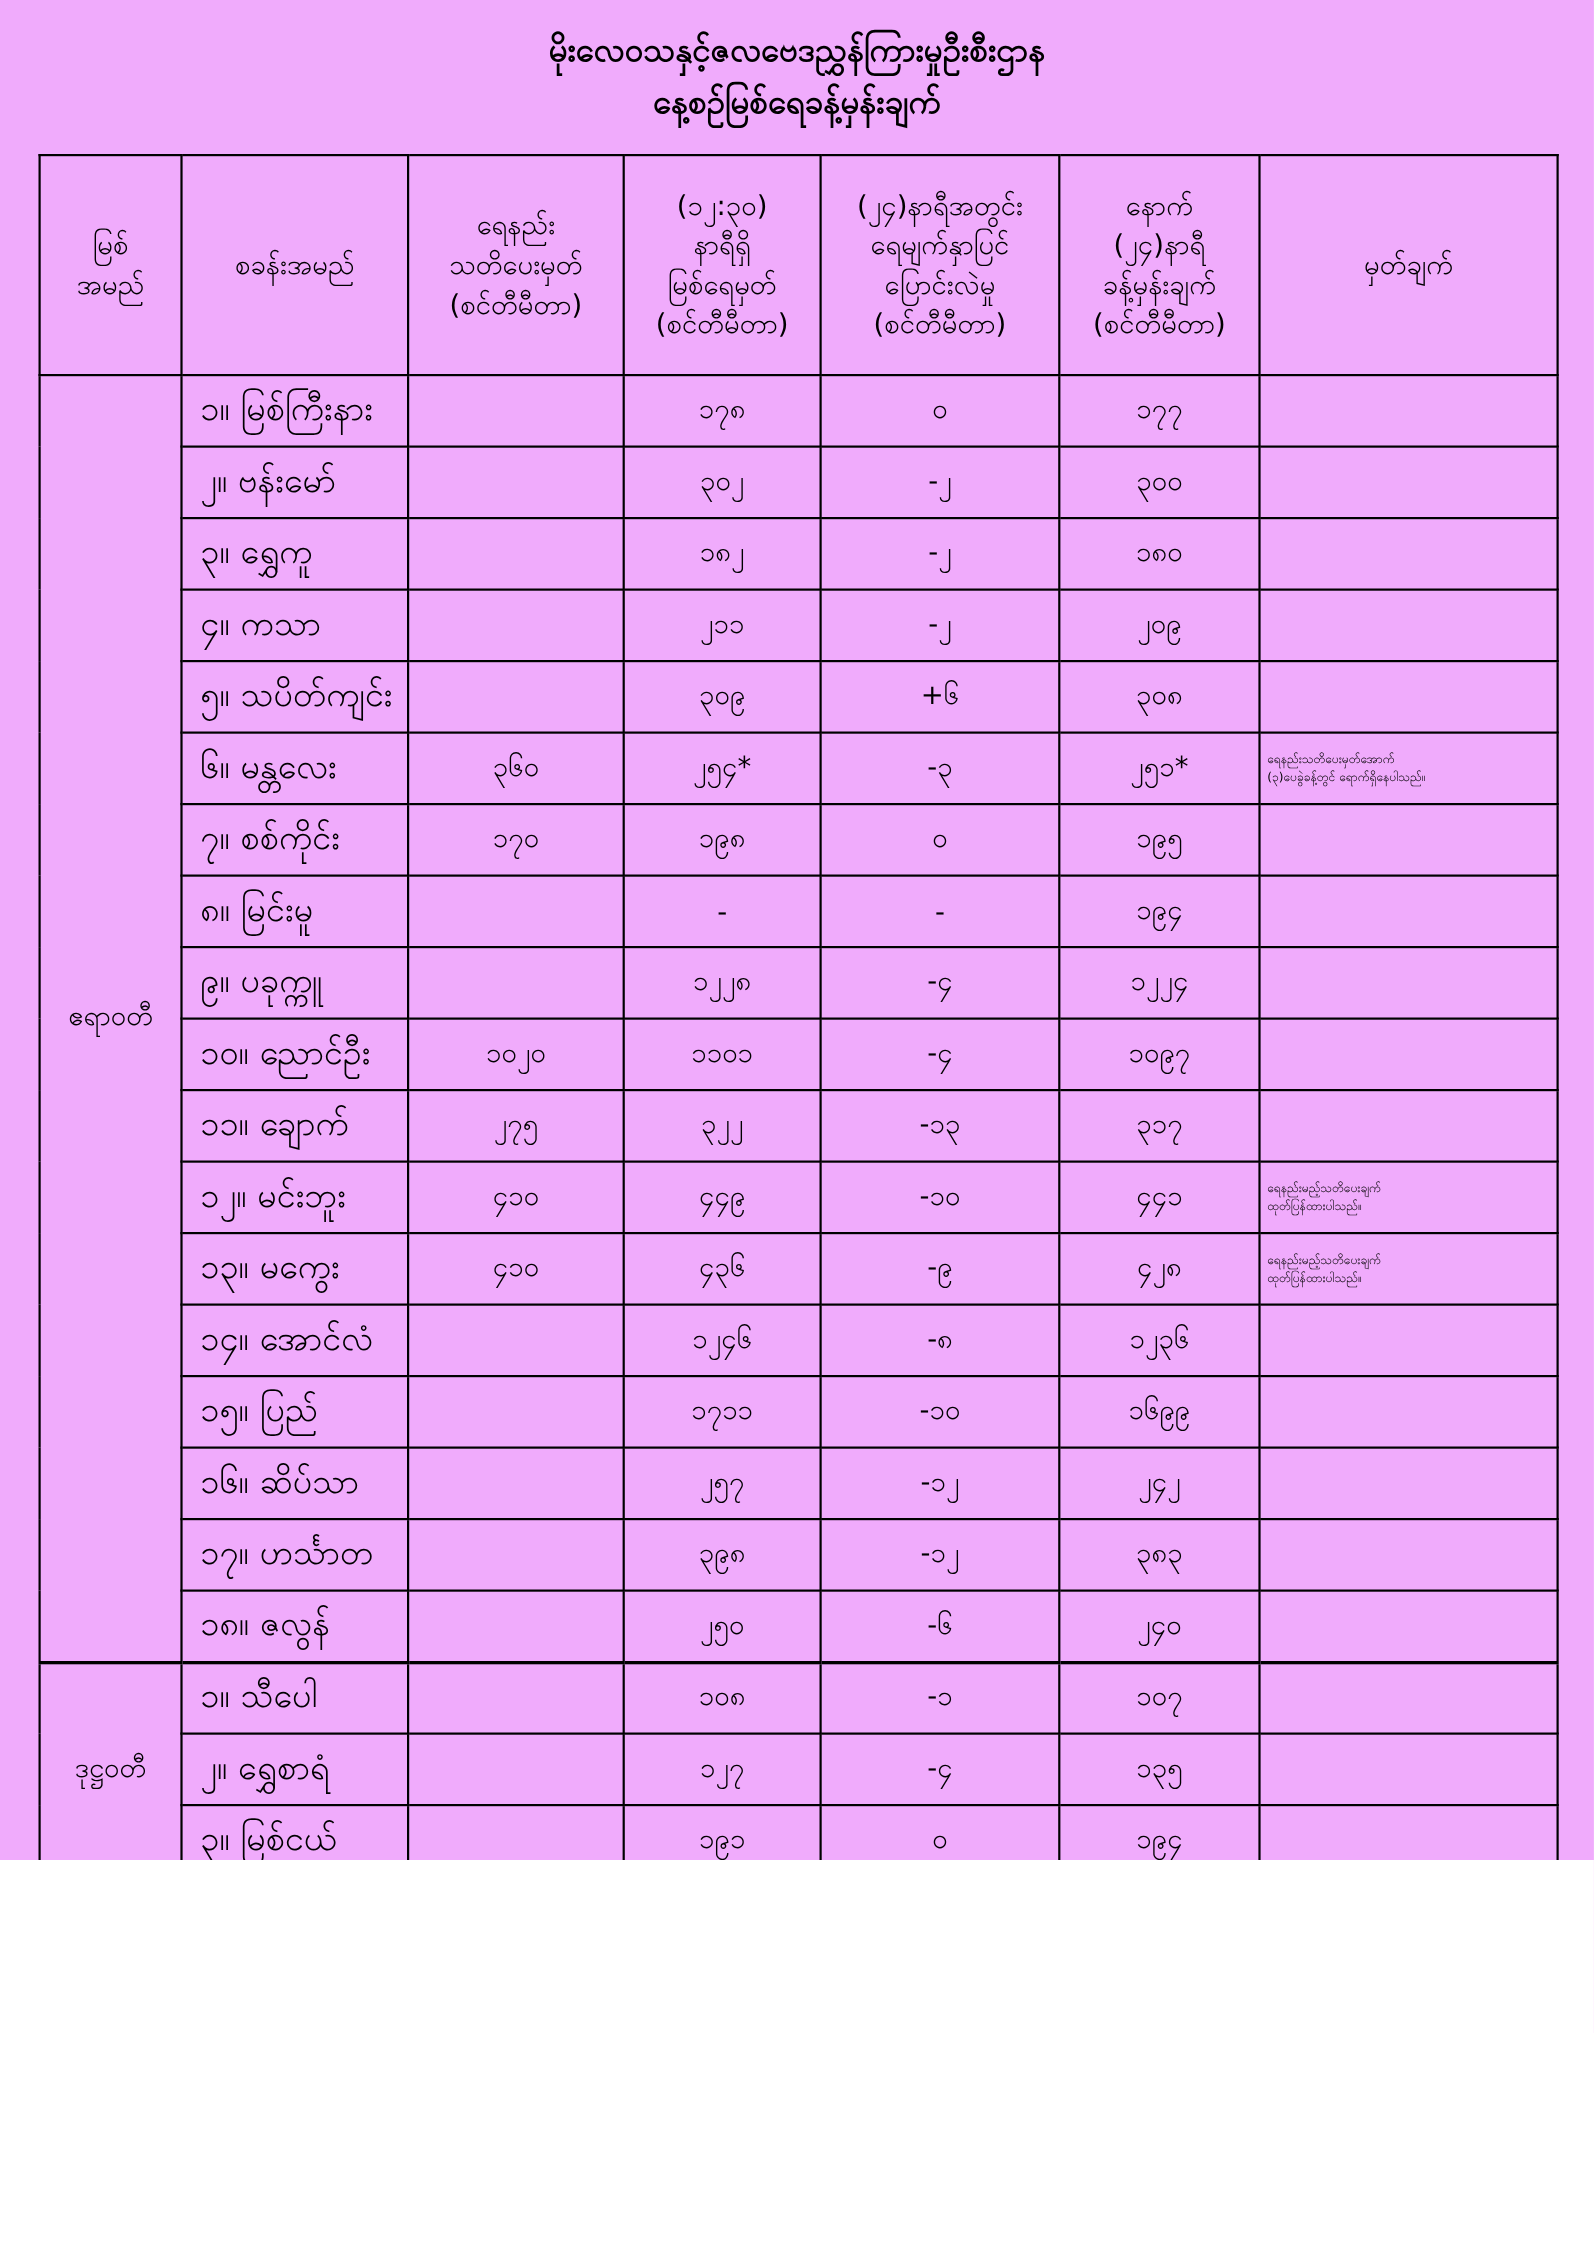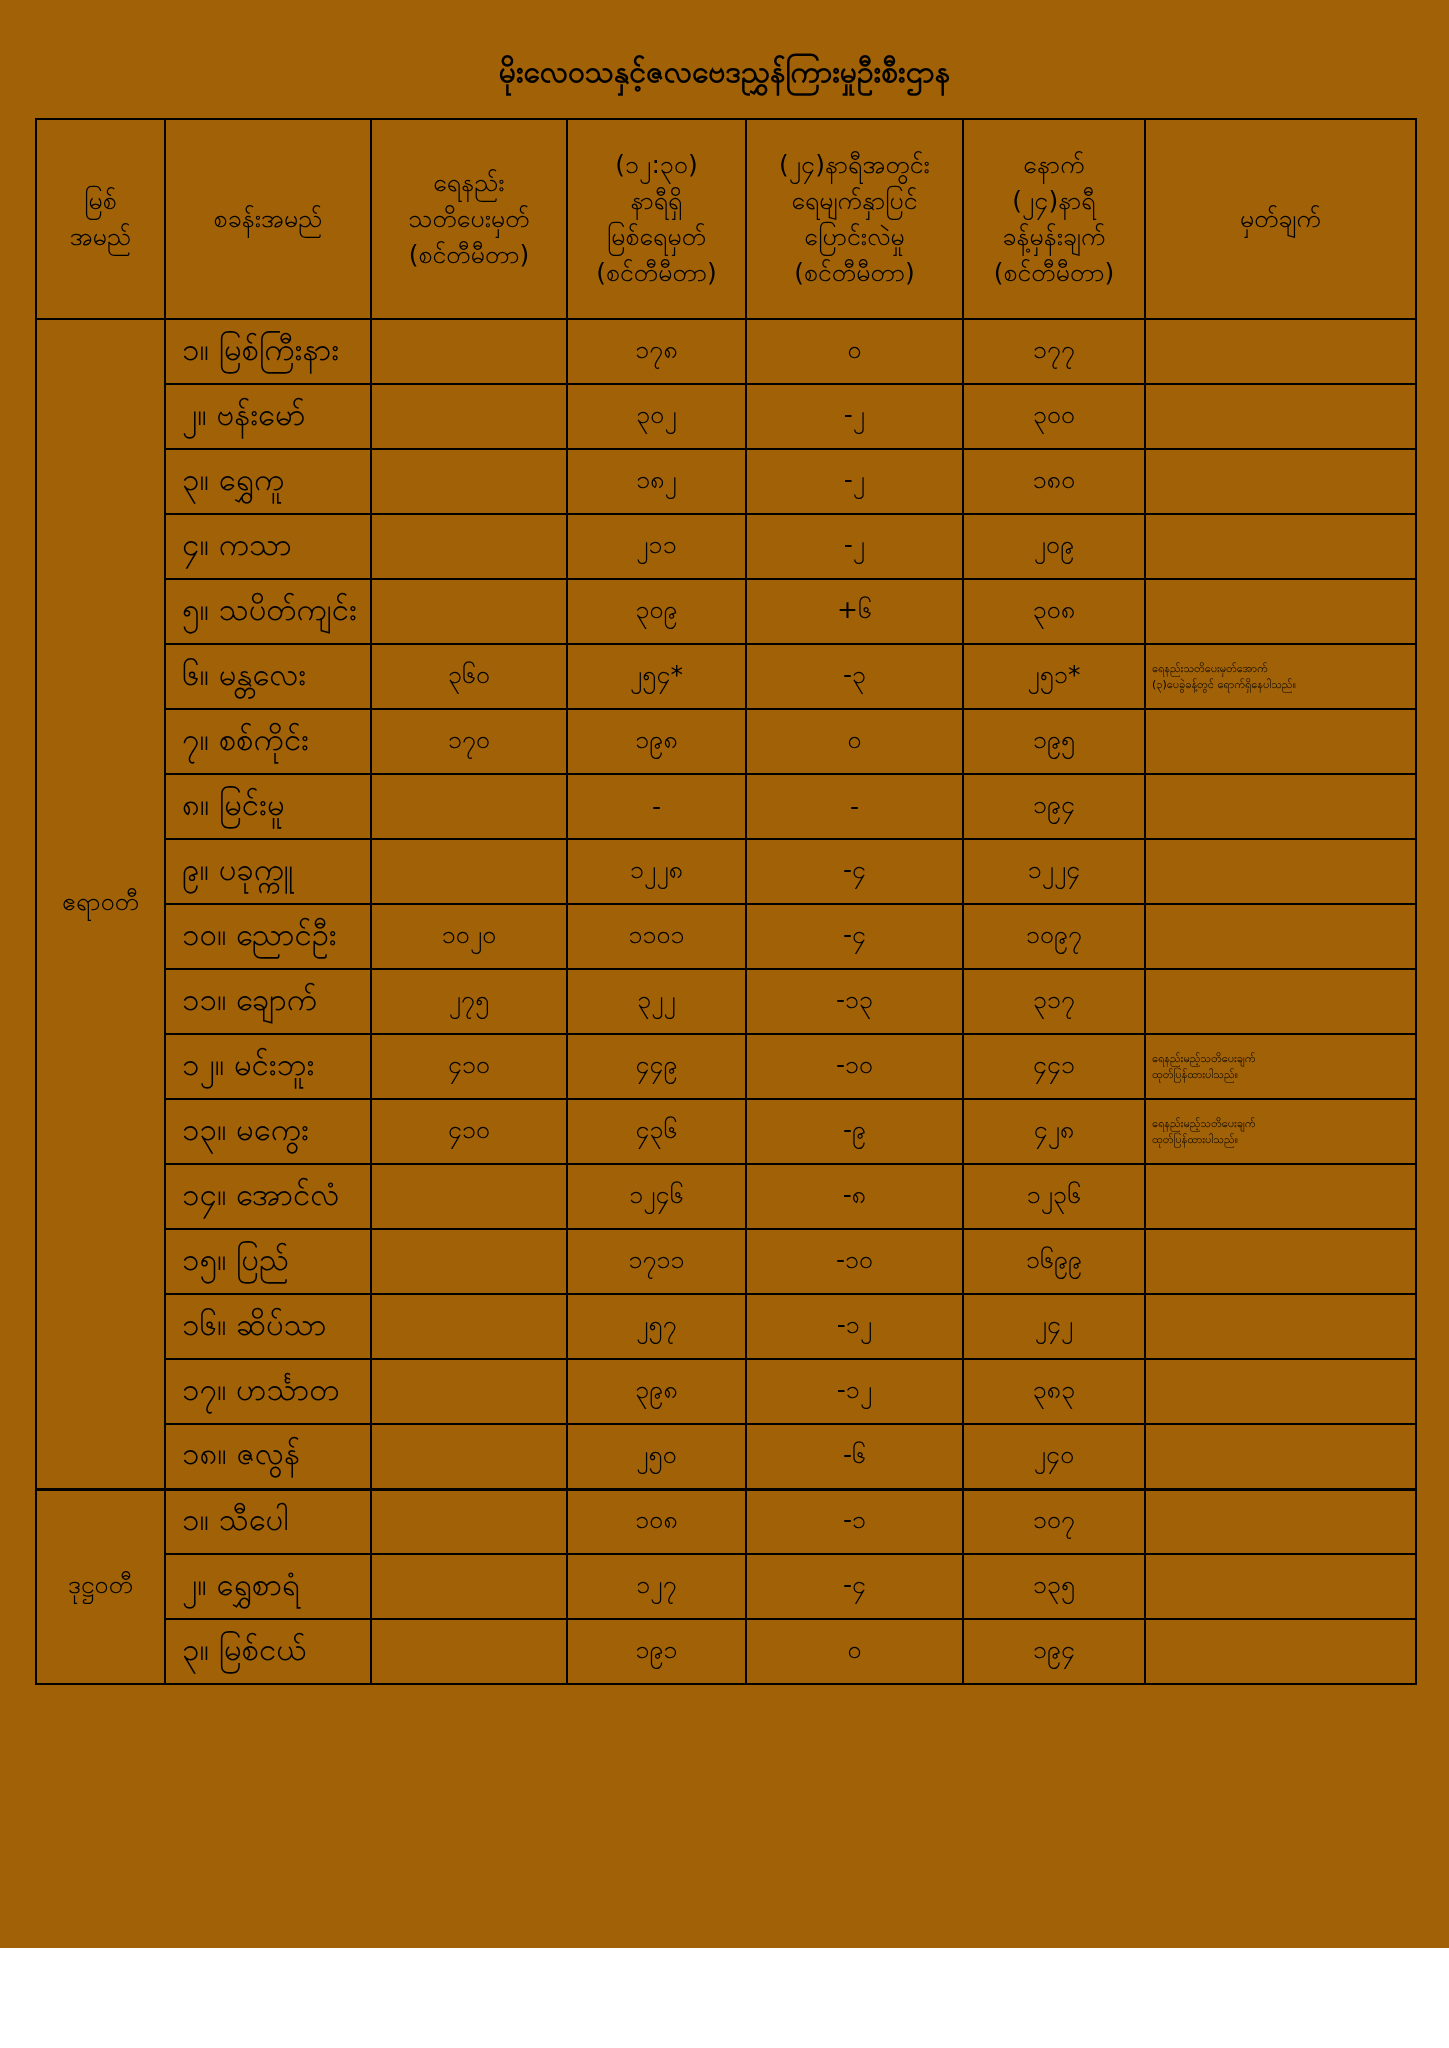--- a/index.html
+++ b/index.html
@@ -5,24 +5,24 @@
   html, body {
     margin: 0;
     padding: 0;
     background: #ffffff;
     color: #000000;
     font-family: "DejaVu Sans", sans-serif;
   }
   .page {
     position: relative;
     width: 1449px;
-    height: 1948px;
-    background: #a16207;
+    height: 1691px;
+    background: #f0abfc;
     box-sizing: border-box;
-    padding-top: 48px;
+    padding-top: 22px;
   }
   .title {
     text-align: center;
     font-weight: bold;
     font-size: 30px;
     line-height: 1.6;
   }
   .date-row {
     text-align: right;
     padding-right: 84px;
@@ -80,20 +80,21 @@
     border-top: 3px solid #000;
   }
 </style>
 </head>
 <body>
 
 <div class="page">
 
   <div class="title">
     <div>မိုးလေဝသနှင့်ဇလဗေဒညွှန်ကြားမှုဦးစီးဌာန</div>
+    <div>နေ့စဉ်မြစ်ရေခန့်မှန်းချက်</div>
   </div>
 
 
   <table class="forecast">
     <colgroup>
       <col style="width:129px">
       <col style="width:206px">
       <col style="width:196px">
       <col style="width:179px">
       <col style="width:217px">

